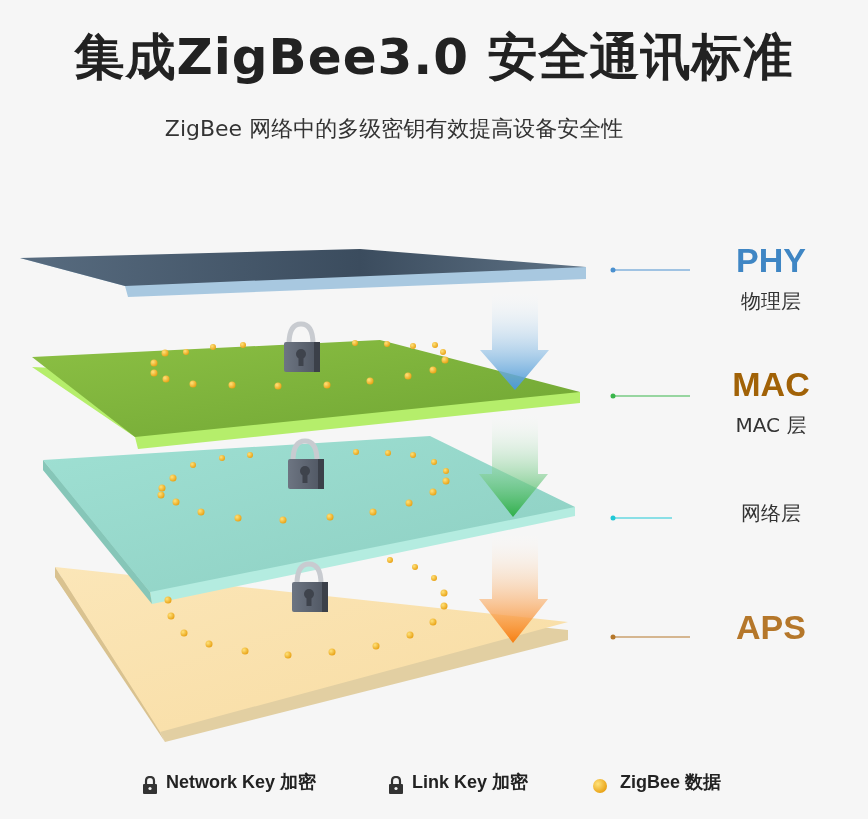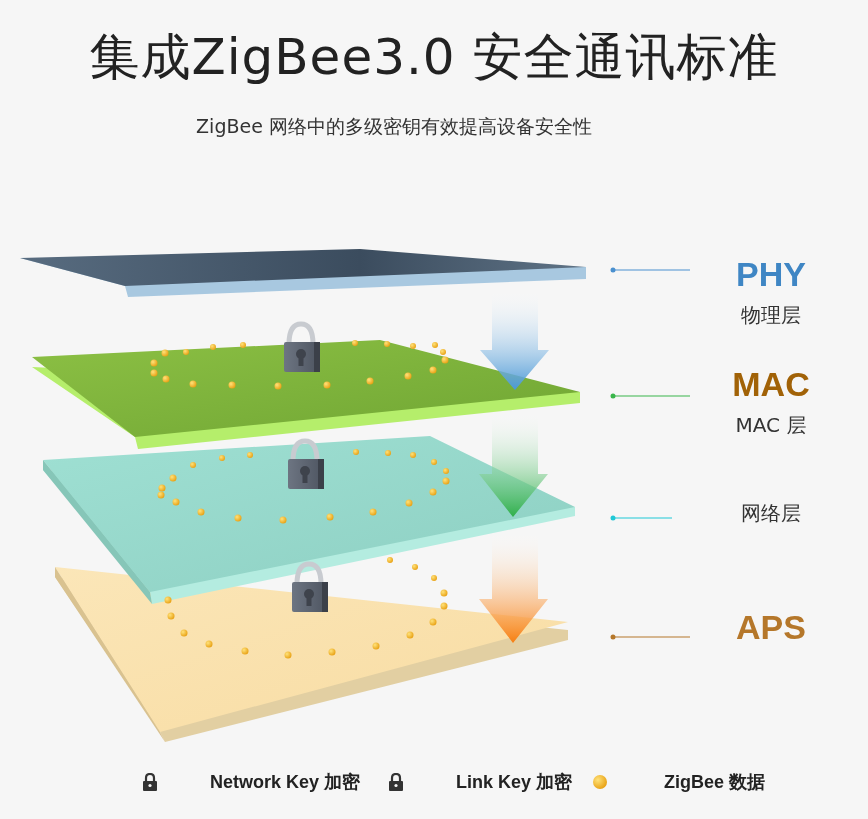--- a/index.html
+++ b/index.html
@@ -1,28 +1,28 @@
 <!DOCTYPE html>
 <html><head>
 <meta charset="utf-8">
 <style>
   html, body { margin:0; padding:0; }
   body { width:868px; height:819px; background:#f6f6f6; position:relative; overflow:hidden;
          font-family:"DejaVu Sans","Liberation Sans",sans-serif; color:#222; }
   .title { position:absolute; left:0; top:24px; width:868px; text-align:center;
-           font-size:50px; font-weight:normal; color:#222; letter-spacing:1px; }
+           font-size:50px; font-weight:bold; color:#222; letter-spacing:1px; }
   .subtitle { position:absolute; left:0; top:114px; width:788px; text-align:center;
-              font-size:19px; color:#333; }
+              font-size:22px; color:#333; }
   svg.diagram { position:absolute; left:0; top:0; }
   .label { position:absolute; text-align:center; width:170px; }
   .label .en { font-family:"Liberation Sans",sans-serif; font-weight:bold; font-size:34px; line-height:36px; }
   .label .cn { font-size:20px; color:#333; margin-top:10px; }
   .legend { position:absolute; top:770px; left:0; width:868px; height:24px;
             font-family:"Liberation Sans",sans-serif; font-weight:bold; font-size:18px; color:#222; }
-  .legend-item { position:absolute; top:0; display:flex; align-items:center;gap:44px; }
+  .legend-item { position:absolute; top:0; display:flex; align-items:flex-end; }
   .legend-item svg { margin-right:8px; }
 </style>
 </head>
 <body>
 
 <div class="title">集成ZigBee3.0 安全通讯标准</div>
 <div class="subtitle">ZigBee 网络中的多级密钥有效提高设备安全性</div>
 
 <svg class="diagram" width="868" height="819" viewBox="0 0 868 819">
   <defs>
@@ -171,21 +171,21 @@
     <circle cx="613" cy="270" r="2.5" fill="#4a90cf"></circle>
     <line x1="613" y1="396" x2="690" y2="396" stroke="#39b54a" stroke-width="1"></line>
     <circle cx="613" cy="396" r="2.5" fill="#39b54a"></circle>
     <line x1="613" y1="518" x2="672" y2="518" stroke="#1fc8d6" stroke-width="1"></line>
     <circle cx="613" cy="518" r="2.5" fill="#1fc8d6"></circle>
     <line x1="613" y1="637" x2="690" y2="637" stroke="#b5772a" stroke-width="1"></line>
     <circle cx="613" cy="637" r="2.5" fill="#b5772a"></circle>
   </g>
 </svg>
 
-<div class="label" style="left:686px; top:256px;">
+<div class="label" style="left:686px; top:242px;">
   <div class="en" style="color:#3f86c4;">PHY</div>
   <div class="cn">物理层</div>
 </div>
 <div class="label" style="left:686px; top:366px;">
   <div class="en" style="color:#a16207;">MAC</div>
   <div class="cn">MAC 层</div>
 </div>
 <div class="label" style="left:686px; top:490px;">
   <div class="cn">网络层</div>
 </div>

